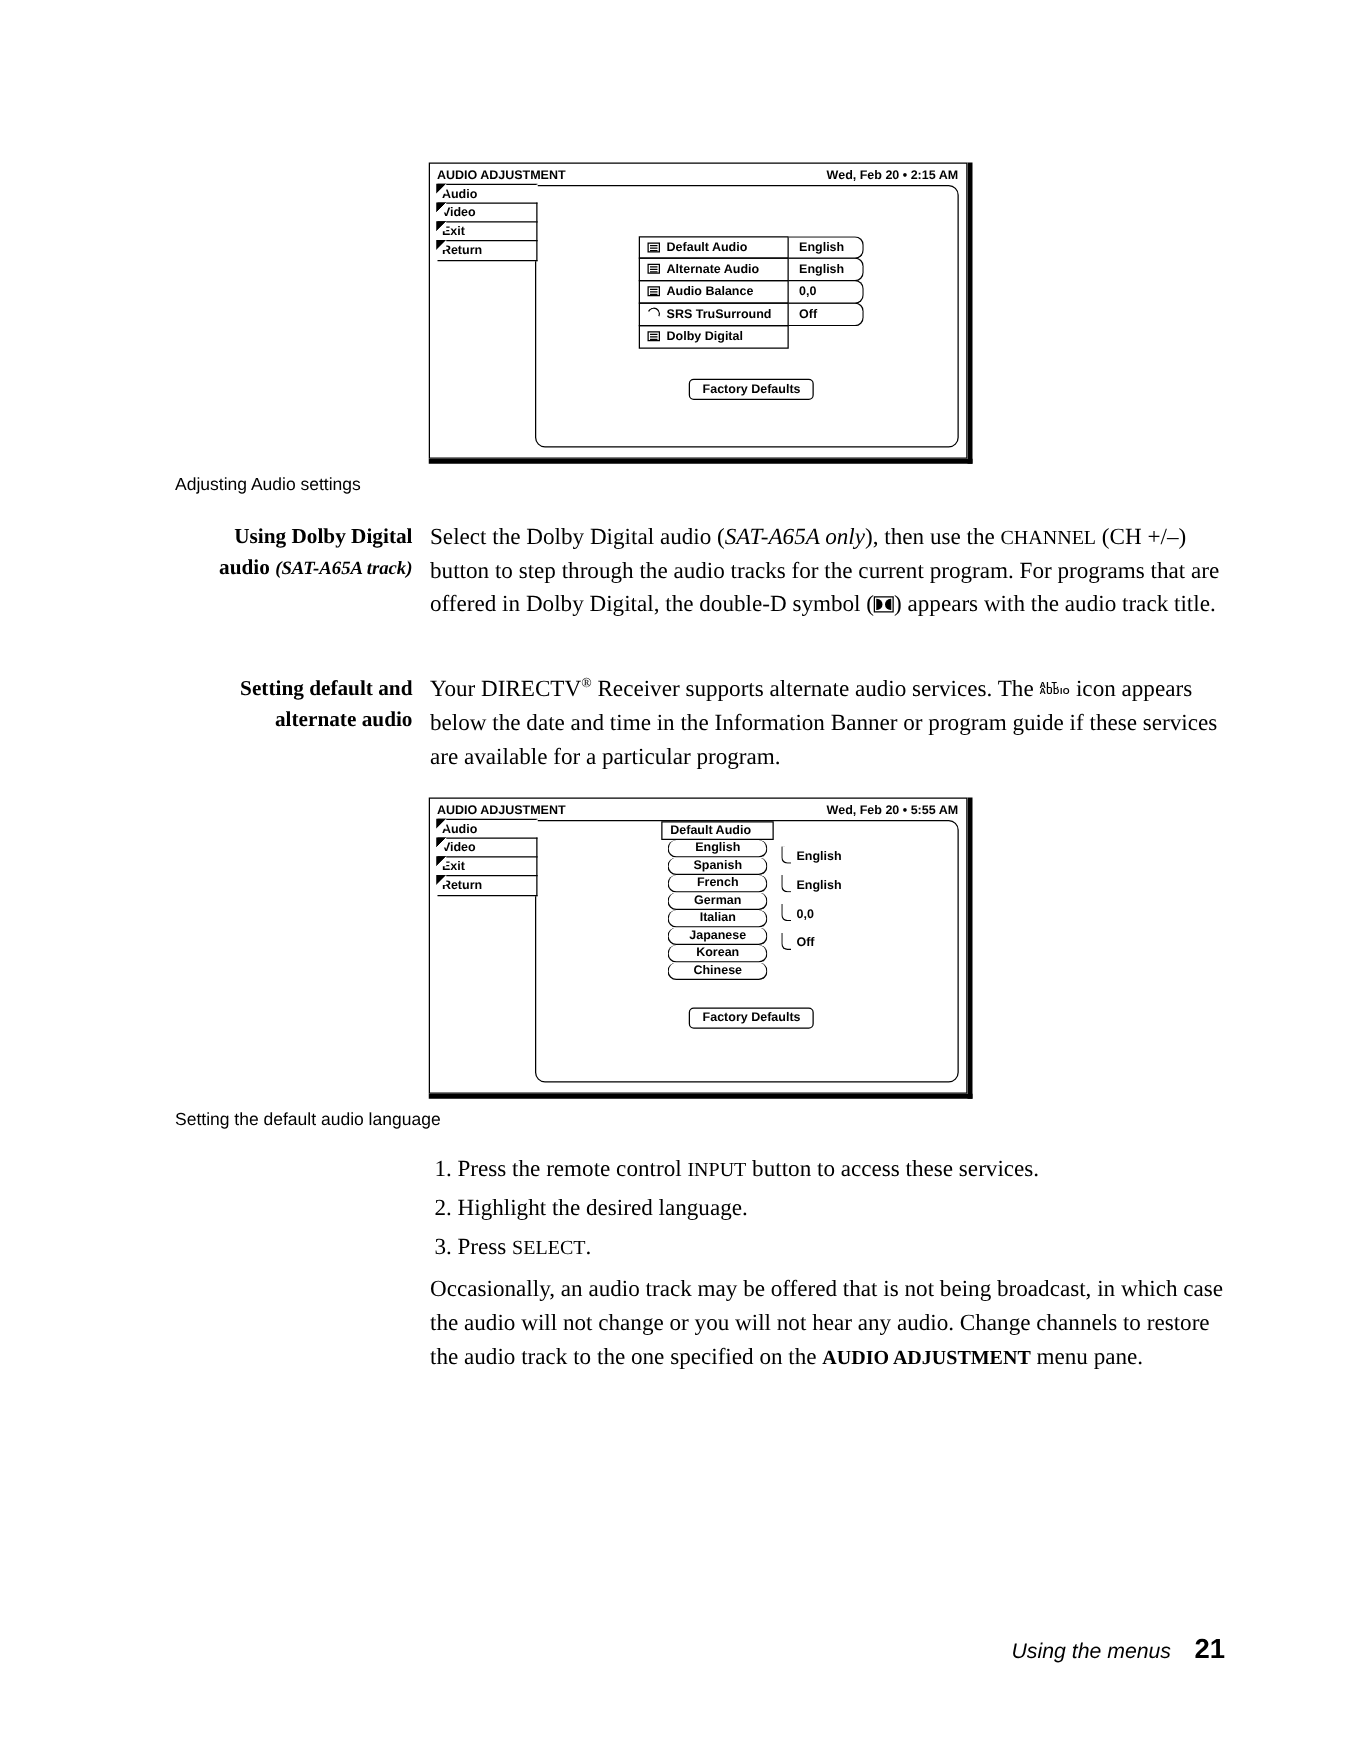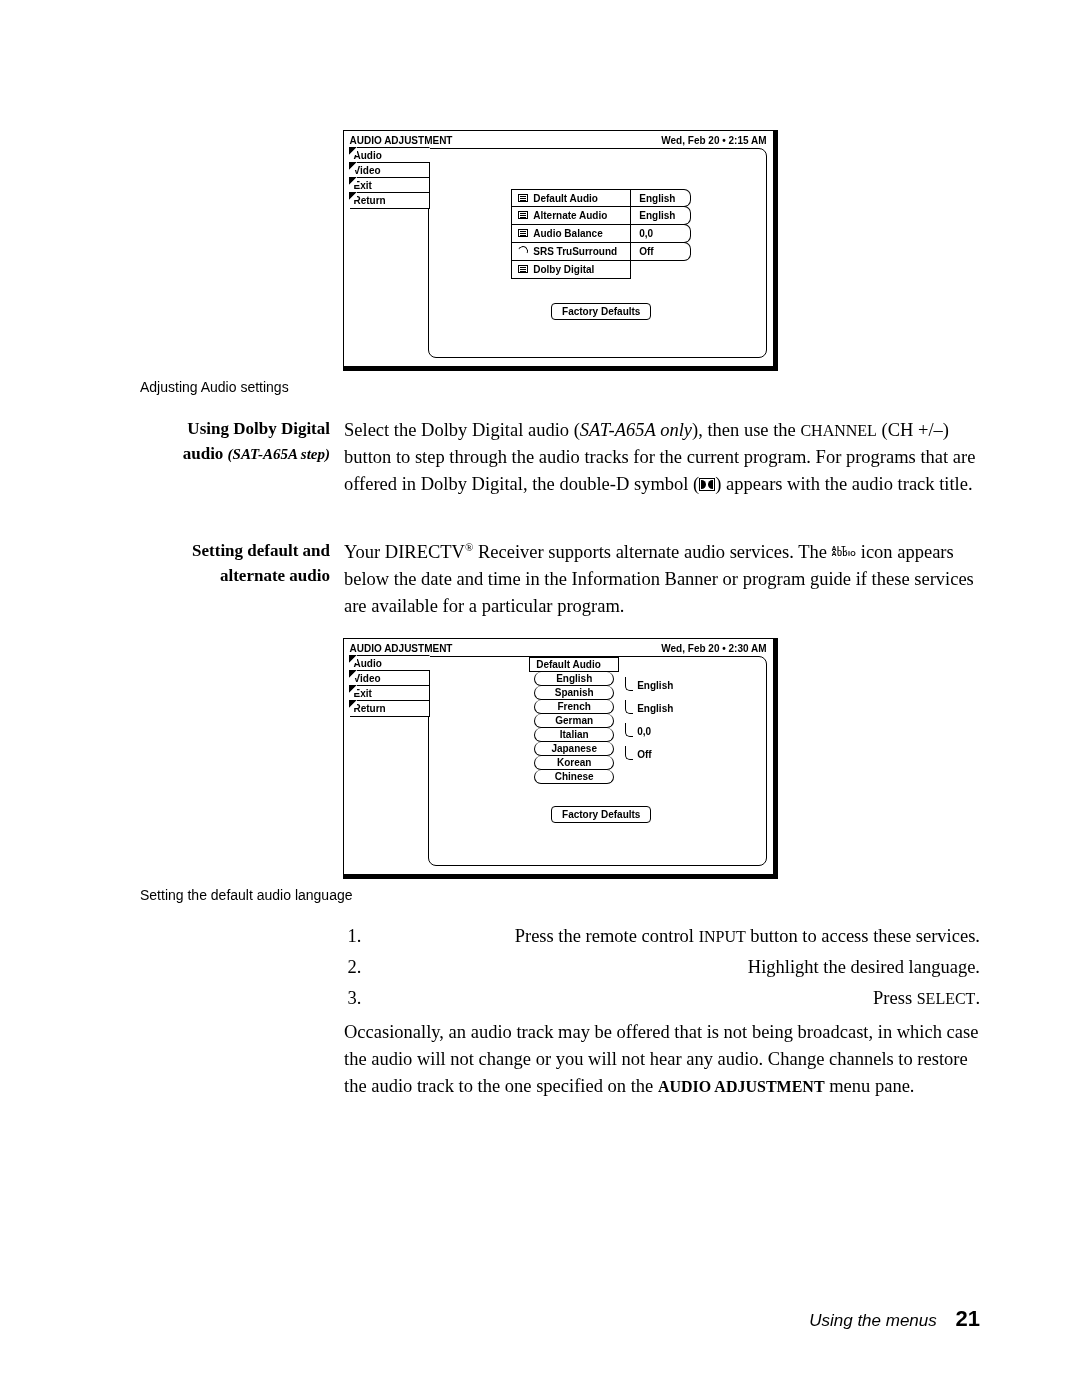--- a/index.html
+++ b/index.html
@@ -73,21 +73,21 @@
 
   
   .caption       { font-family:Arial,Helvetica,sans-serif; font-size:14px; margin-top:8px; }
 
   .section       { display:flex; gap:14px; margin-top:22px; line-height:1.45; }
   .side-head     { flex:0 0 190px; text-align:right; font-family:Liberation Serif, serif; font-weight:700; font-size:17px; }
   .side-head .sub{ font-weight:700; font-style:italic; font-size:15px; }
   .side-head .subnorm{ font-weight:700; font-size:17px; }
   .body-col      { flex:1; font-size:18.5px; }
   .body-col ol   { margin:6px 0 8px 0; padding-left:22px; }
-  .body-col li   { margin-bottom:4px;text-align:right; }
+  .body-col li   { margin-bottom:4px; }
 
   .alt-icon      { display:inline-block; font-family:Arial,Helvetica,sans-serif; font-weight:900; font-size:7px; line-height:0.85; vertical-align:2px; letter-spacing:.4px; }
   .dd-icon       { display:inline-block; border:1.6px solid #000; width:16px; height:13px; position:relative; vertical-align:-1px; }
   .dd-icon:before,.dd-icon:after{content:"";position:absolute;top:1px;bottom:1px;width:5px;background:#000;}
   .dd-icon:before{left:1px;border-radius:0 5px 5px 0;}
   .dd-icon:after {right:1px;border-radius:5px 0 0 5px;}
 
   .footer        { position:absolute; right:100px; bottom:65px; font-family:Arial,Helvetica,sans-serif; font-size:17px; }
   .footer .pn    { font-weight:700; font-size:22px; margin-left:14px; }
   .footer .ft    { font-style:italic; }
@@ -163,21 +163,21 @@
         </div>
       </div>
     </div>
   </div>
   <div class="caption">Adjusting Audio settings</div>
 
   <div class="section">
     <div class="side-head">
       <span>Using Dolby Digital</span><br>
       <span class="subnorm">audio</span>
-      <span class="sub">(SAT-A65A step)</span>
+      <span class="sub">(SAT-A65A track)</span>
     </div>
     <div class="body-col">
       <span>Select the Dolby Digital audio (</span><em>SAT-A65A only</em><span>), then use the </span><span class="sans" style="font-size:16px;">CHANNEL</span>
       <span>(CH +/–) button to step through the audio tracks for the current program. For programs that are offered in Dolby Digital, the double-D symbol (</span><span class="dd-icon"></span><span>) appears with the audio track title.</span>
     </div>
   </div>
 
   <div class="section" style="margin-top:42px;">
     <div class="side-head">
       <span>Setting default and</span><br>
@@ -186,21 +186,21 @@
     <div class="body-col">
       <span>Your DIRECTV</span><sup style="font-size:11px;">®</sup><span> Receiver supports alternate audio services. The </span><span class="alt-icon"><span>ALT.</span><br><span>AUDIO</span></span><span> icon appears below the date and time in the Information Banner or program guide if these services are available for a particular program.</span>
     </div>
   </div>
 
   <div class="osd-wrap" style="margin-top:18px;">
     <div class="osd">
       <div class="osd-inner">
         <div class="osd-header">
           <span>AUDIO ADJUSTMENT</span>
-          <span>Wed, Feb 20  •  2:30 AM</span>
+          <span>Wed, Feb 20  •  5:55 AM</span>
         </div>
         <div class="osd-body">
           <div class="tabs">
             <div class="tab active"><span>Audio</span></div>
             <div class="tab"><span>Video</span></div>
             <div class="tab"><span>Exit</span></div>
             <div class="tab"><span>Return</span></div>
           </div>
           <div class="pane" style="padding-top:0;">
             <div style="display:flex; gap:6px; justify-content:center;">

